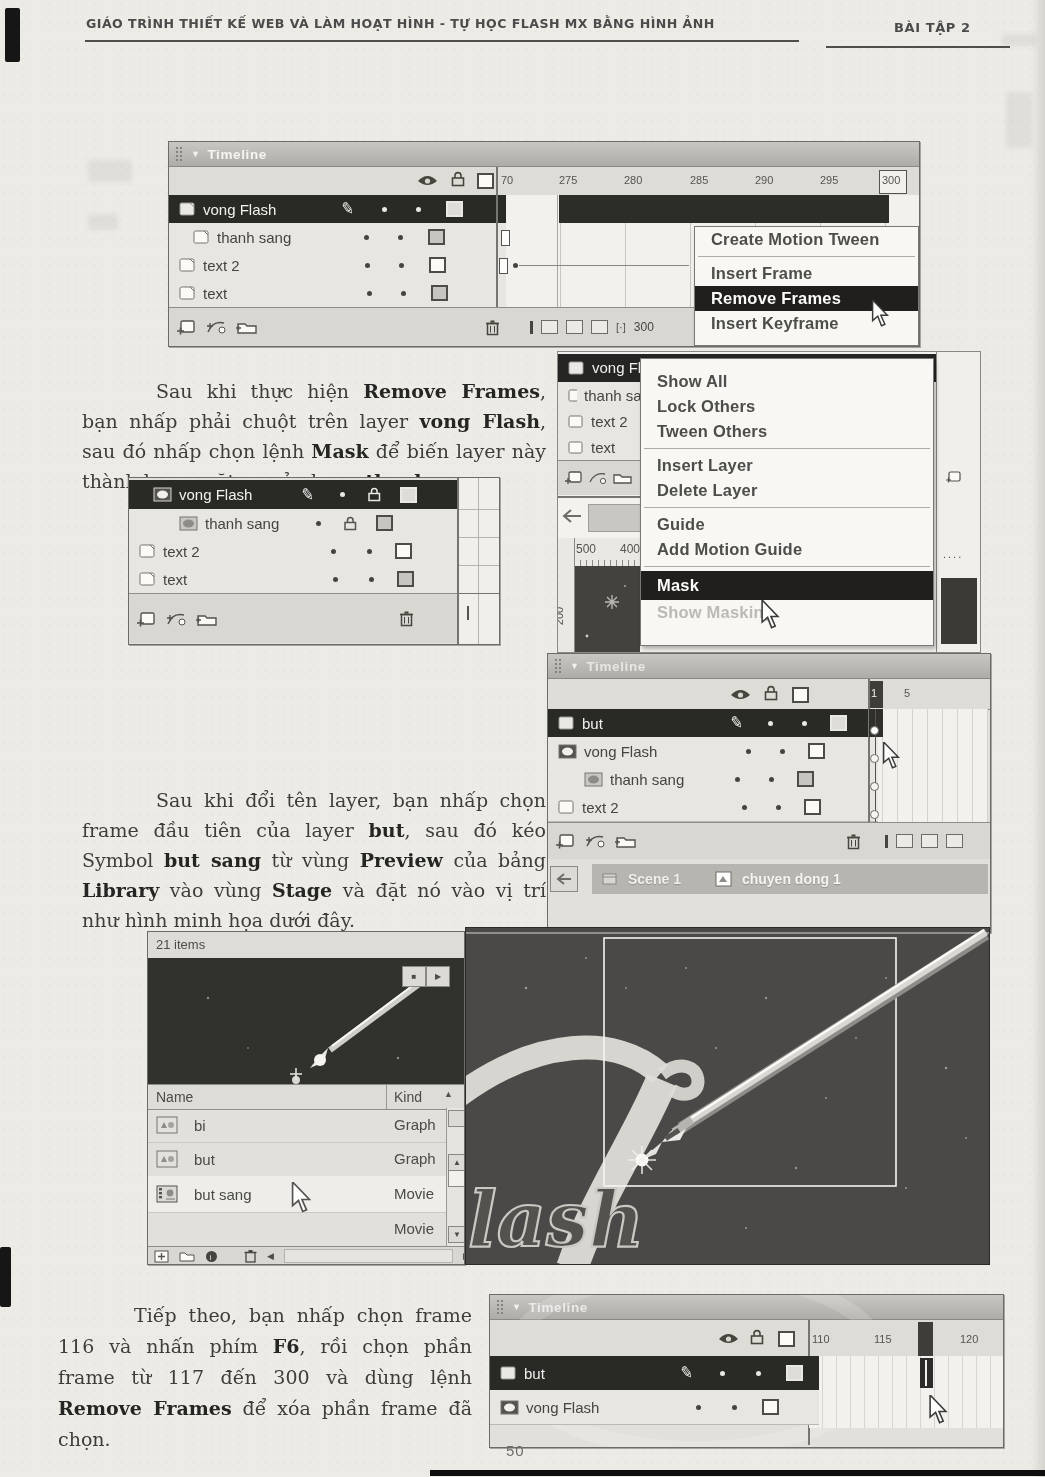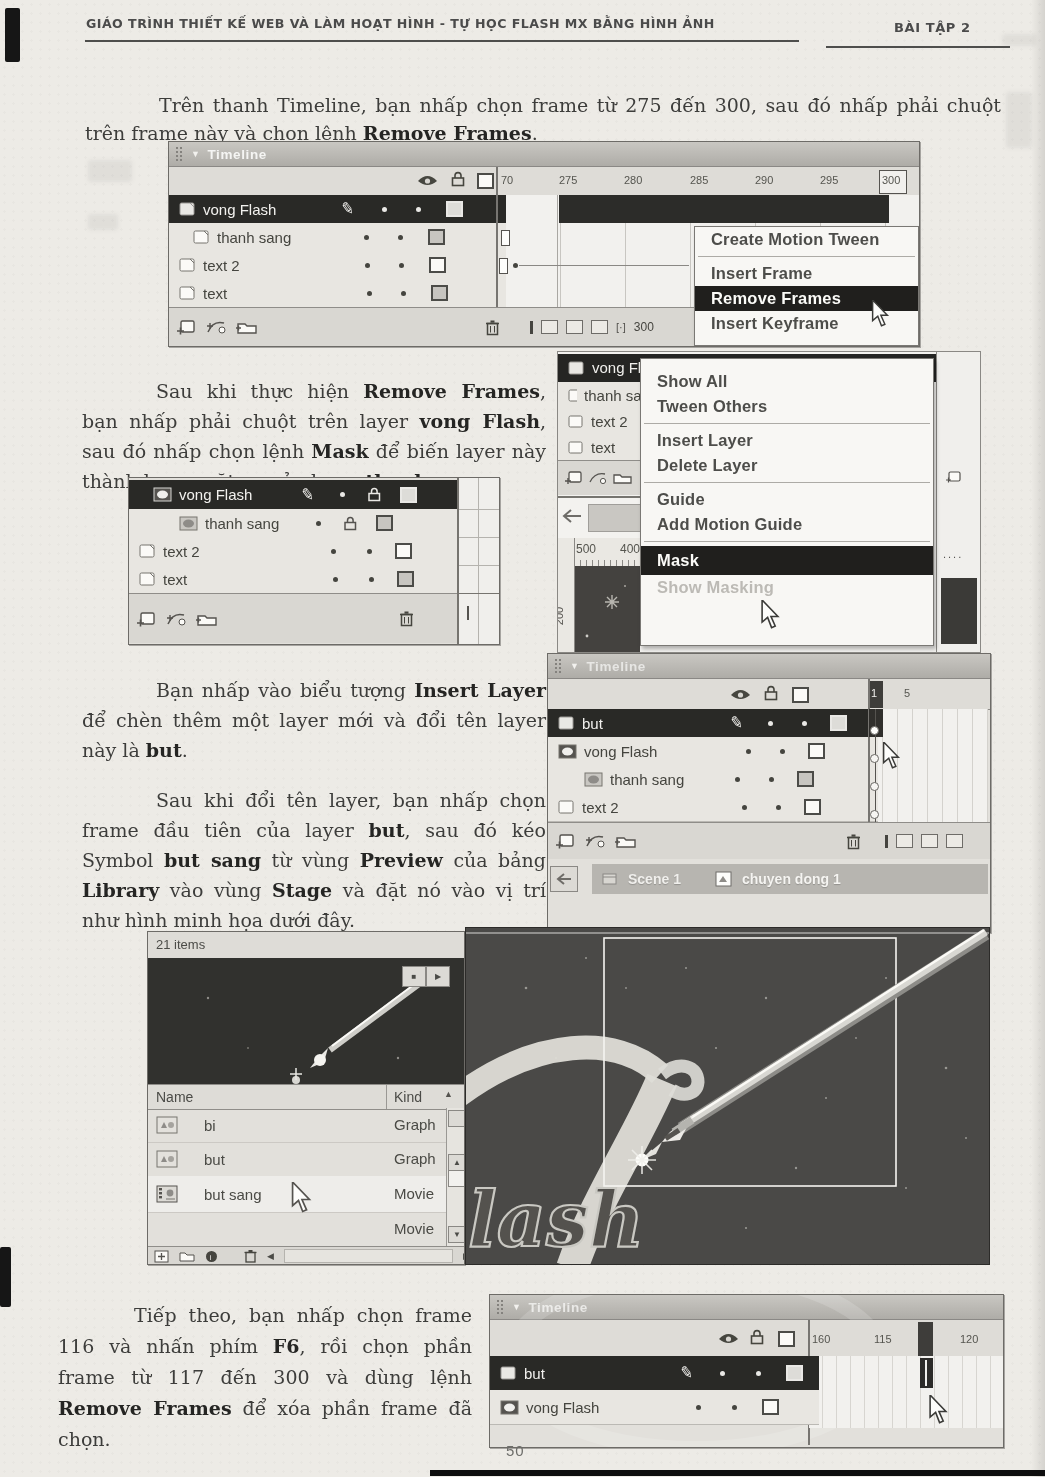--- a/index.html
+++ b/index.html
@@ -53,21 +53,21 @@
   .mi.dis{color:#bcbab5;}
   .msep{height:1px;background:#adaba6;margin:4px 3px;}
   .cur{position:absolute;z-index:9;}
   .icobtn{display:inline-flex;align-items:center;justify-content:center;}
   .onion{width:15px;height:12px;border:1px solid #6e6c68;background:#eceae5;}
   .framegrid{position:absolute;background-image:repeating-linear-gradient(90deg,transparent 0 64px,#c8c6c1 64px 65px);}
   .kfhollow{width:7px;height:14px;border:1px solid #55534f;background:#fdfdfb;position:absolute;}
   .circ{width:7px;height:7px;border:1px solid #6a6864;border-radius:50%;background:#f6f5f2;position:absolute;}
 
   
-  .librow{position:absolute;display:flex;align-items:center;gap:26px;padding-left:8px;font-size:15px;color:#4a4a45;border-bottom:1px solid #ccc9c4;}
+  .librow{position:absolute;display:flex;align-items:center;gap:16px;padding-left:8px;font-size:15px;color:#4a4a45;border-bottom:1px solid #ccc9c4;}
   .kind{position:absolute;font-size:15px;color:#4a4a45;}
   .scrbtn{position:absolute;width:16px;height:15px;background:#dcdad5;border:1px solid #8a8884;display:flex;align-items:center;justify-content:center;font-size:8px;color:#4b4b47;}
 
   .mark{position:absolute;background:#161616;border-radius:2px;}
   .pagenum{position:absolute;left:506px;top:1442px;font-family:"Liberation Sans",sans-serif;font-size:15px;color:#6d6d6a;letter-spacing:1px;}
   .botbarline{position:absolute;left:430px;top:1470px;width:615px;height:6px;background:#0e0e0e;}
 </style>
 </head>
 <body>
 
@@ -80,23 +80,21 @@
   <div class="smudge" style="left:1006px;top:92px;width:26px;height:56px;"></div>
   <div class="smudge" style="left:88px;top:160px;width:44px;height:22px;"></div>
   <div class="smudge" style="left:88px;top:214px;width:30px;height:16px;"></div>
   <div class="botbarline"></div>
 
   <div class="hdr-left">GIÁO TRÌNH THIẾT KẾ WEB VÀ LÀM HOẠT HÌNH - TỰ HỌC FLASH MX BẰNG HÌNH ẢNH</div>
   <div class="hdr-right">BÀI TẬP 2</div>
   <div class="hline1"></div>
   <div class="hline2"></div>
 
-  <p class="para" id="p1"><span>Trên thanh Timeline, bạn nhấp chọn frame từ 275 đến 300, sau đó nhấp phải chuột trên frame này và chọn lệnh </span><span class="bld">Remove Frames</span><span>.</span></p>
   <p class="para" id="p2"><span>Sau khi thực hiện </span><span class="bld">Remove Frames</span><span>, bạn nhấp phải chuột trên layer </span><span class="bld">vong Flash</span><span>, sau đó nhấp chọn lệnh </span><span class="bld">Mask</span><span> để biến layer này thành layer mặt nạ của layer </span><span class="bld">thanh sang</span><span>.</span></p>
-  <p class="para" id="p3"><span>Bạn nhấp vào biểu tượng </span><span class="bld">Insert Layer</span><span> để chèn thêm một layer mới và đổi tên layer này là </span><span class="bld">but</span><span>.</span></p>
   <p class="para" id="p4"><span>Sau khi đổi tên layer, bạn nhấp chọn frame đầu tiên của layer </span><span class="bld">but</span><span>, sau đó kéo Symbol </span><span class="bld">but sang</span><span> từ vùng </span><span class="bld">Preview</span><span> của bảng </span><span class="bld">Library</span><span> vào vùng </span><span class="bld">Stage</span><span> và đặt nó vào vị trí như hình minh họa dưới đây.</span></p>
   <p class="para" id="p5"><span>Tiếp theo, bạn nhấp chọn frame 116 và nhấn phím </span><span class="bld">F6</span><span>, rồi chọn phần frame từ 117 đến 300 và dùng lệnh </span><span class="bld">Remove Frames</span><span> để xóa phần frame đã chọn.</span></p>
 
   <div class="shot panel" style="left:168px;top:141px;width:750px;height:204px;overflow:hidden;">
     <div class="tbar">
       <span class="grip"></span>
       <span class="tri">▼</span>
       <span>Timeline</span>
     </div>
     <div class="hdrstrip" style="left:0;top:25px;width:750px;height:28px;"></div>
@@ -379,20 +377,21 @@
     <div style="position:absolute;left:17px;top:214px;width:65px;height:86px;background:#44423f;">
       <svg width="65" height="86">
         <path d="M30 36 h14 M37 29 v14 M32 31 l10 10 M42 31 l-10 10" stroke="#b8b6b0" stroke-width="1.4"></path>
         <circle cx="12" cy="70" r="1.4" fill="#cfcdc8"></circle>
           <circle cx="50" cy="20" r="1" fill="#a8a6a0"></circle>
       </svg>
     </div>
 
     <div class="menu" style="left:82px;top:6px;width:292px;height:286px;">
       <div class="mi" style="margin-top:10px;">Show All</div>
+      <div class="mi">Lock Others</div>
       <div class="mi">Tween Others</div>
       <div class="msep"></div>
       <div class="mi">Insert Layer</div>
       <div class="mi">Delete Layer</div>
       <div class="msep"></div>
       <div class="mi">Guide</div>
       <div class="mi">Add Motion Guide</div>
       <div class="msep"></div>
       <div class="mi hl" style="padding-top:5px;padding-bottom:5px;">Mask</div>
       <div class="mi dis">Show Masking</div>
@@ -696,21 +695,21 @@
           <path d="M1 7 Q10.5 -3 20 7 Q10.5 15 1 7 Z" fill="#46463f"></path>
           <circle cx="10.5" cy="7" r="2.6" fill="#d8d6d1"></circle>
         </svg></span>
     <span style="position:absolute;left:260px;top:34px;">
       <svg width="14" height="16">
           <rect x="1.5" y="7" width="11" height="7.5" fill="none" stroke="#46463f" stroke-width="1.6"></rect>
           <path d="M4 7 V4.6 a3 3 0 0 1 6 0 V7" fill="none" stroke="#46463f" stroke-width="1.6"></path>
         </svg></span>
     <span class="sqo" style="position:absolute;left:288px;top:36px;"></span>
     <div class="vdiv" style="left:318px;top:25px;height:125px;"></div>
-    <span class="fnum" style="left:322px;top:38px;">160</span>
+    <span class="fnum" style="left:322px;top:38px;">110</span>
     <span class="fnum" style="left:384px;top:38px;">115</span>
     <span class="fnum" style="left:470px;top:38px;">120</span>
     <div style="position:absolute;left:428px;top:27px;width:15px;height:34px;background:#3e3d3a;"></div>
     <div class="framegrid" style="left:319px;top:61px;width:194px;height:72px;background-color:#f2f1ee;background-image:repeating-linear-gradient(90deg,transparent 0 13px,#d7d5d0 13px 14px);"></div>
     <div class="lrow sel" style="left:0;top:61px;width:319px;height:34px;">
       <svg width="17" height="14">
           <rect x="1" y="1" width="14" height="12" rx="1.5" fill="#e9e8e4" stroke="#9a9894"></rect>
         </svg>
       <span>but</span>
       <span class="pcl" style="margin-left:128px;">✎</span>

